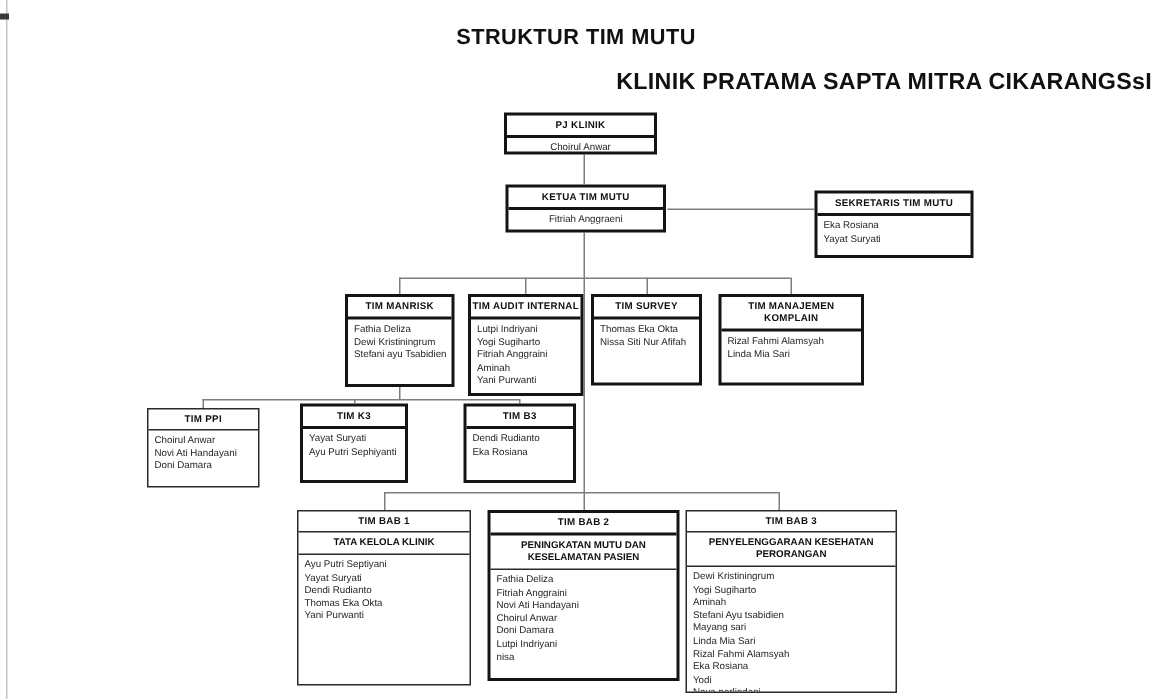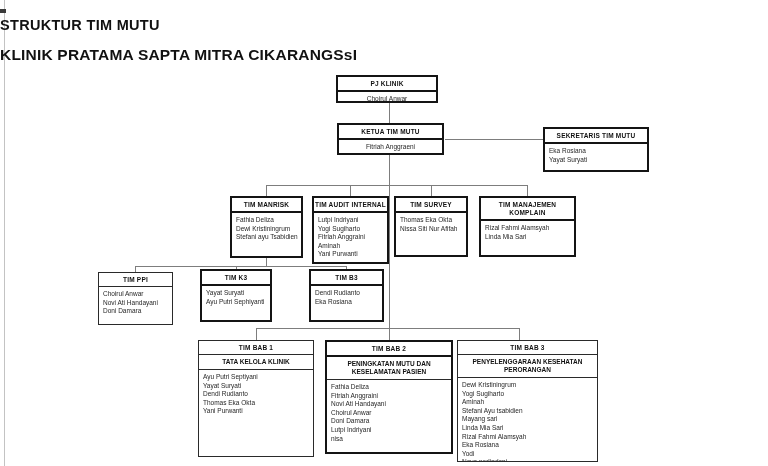--- a/index.html
+++ b/index.html
@@ -2,25 +2,25 @@
 <html><head>
 <meta charset="utf-8">
 <style>
   html,body{margin:0;padding:0;background:#e9e9e9;}
   #screen{
     position:relative;width:768px;height:466px;background:#ffffff;
     font-family:"Liberation Sans","DejaVu Sans",sans-serif;color:#1a1a1a;
     overflow:hidden;margin:0 auto;
   }
   .page-title{
-    position:absolute;left:0;top:17px;width:768px;text-align:left;
+    position:absolute;left:0;top:17px;width:768px;text-align:center;
     font-size:14.5px;font-weight:bold;letter-spacing:.3px;color:#111;
   }
   .page-subtitle{
-    position:absolute;left:0;top:46px;width:768px;text-align:left;
+    position:absolute;left:0;top:46px;width:768px;text-align:right;
     font-size:15.5px;font-weight:bold;letter-spacing:.2px;color:#111;
   }
   .org-box{
     position:absolute;background:#fff;border:1px solid #2a2a2a;
     display:flex;flex-direction:column;box-sizing:border-box;
   }
   .org-box.bold{border:2px solid #141414;}
   .org-head{
     border-bottom:1px solid #2a2a2a;font-weight:bold;text-align:center;
     font-size:6.5px;line-height:8px;padding:3px 1px 2px;color:#111;

